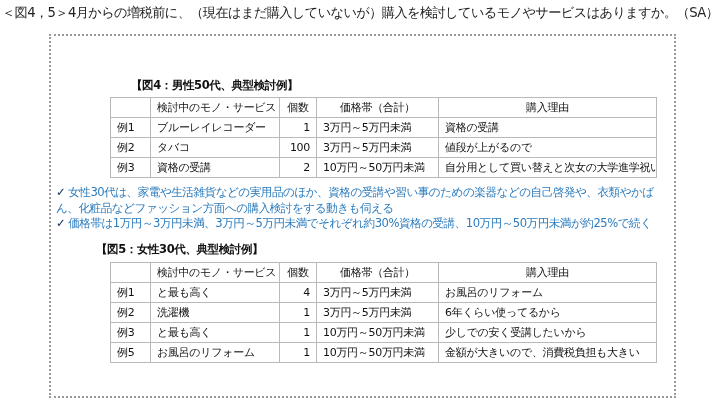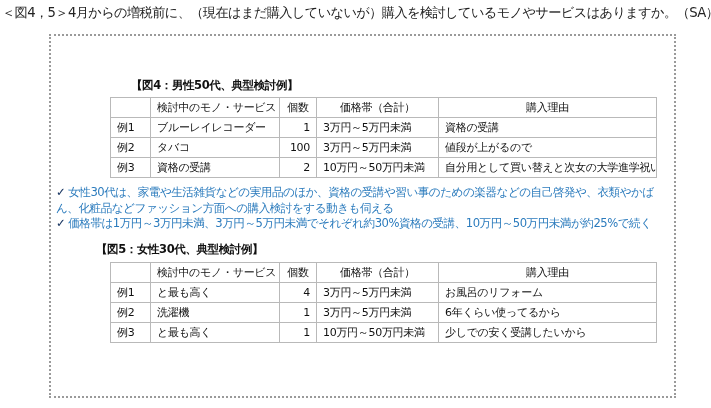--- a/index.html
+++ b/index.html
@@ -133,14 +133,21 @@
     <td>3万円～5万円未満</td>
     <td>6年くらい使ってるから</td>
   </tr>
   <tr>
     <td>例3</td>
     <td>と最も高く</td>
     <td class="num">1</td>
     <td>10万円～50万円未満</td>
     <td>少しでの安く受講したいから</td>
   </tr>
+  <tr>
+    <td>例5</td>
+    <td>お風呂のリフォーム</td>
+    <td class="num">1</td>
+    <td>10万円～50万円未満</td>
+    <td>金額が大きいので、消費税負担も大きい</td>
+  </tr>
 </tbody>
   </table>
 
 </body></html>

